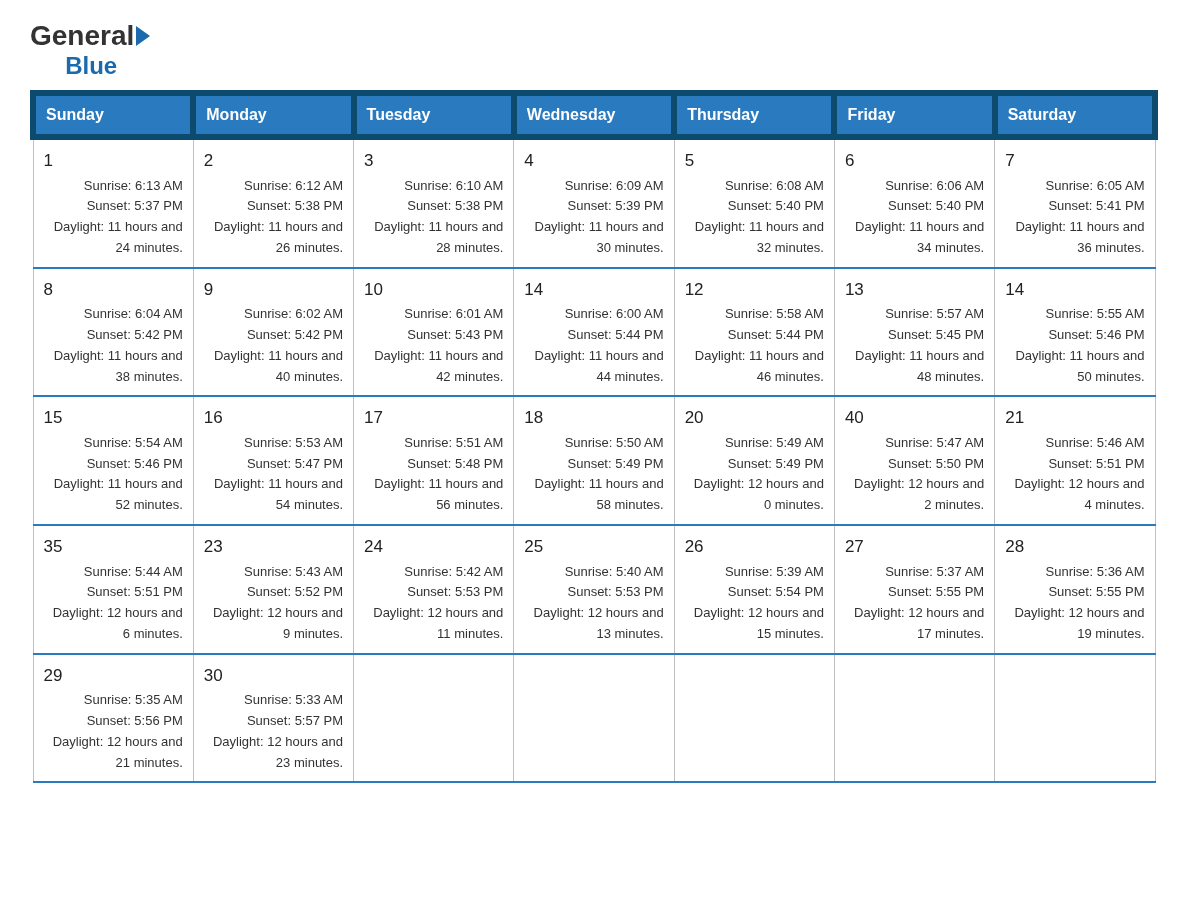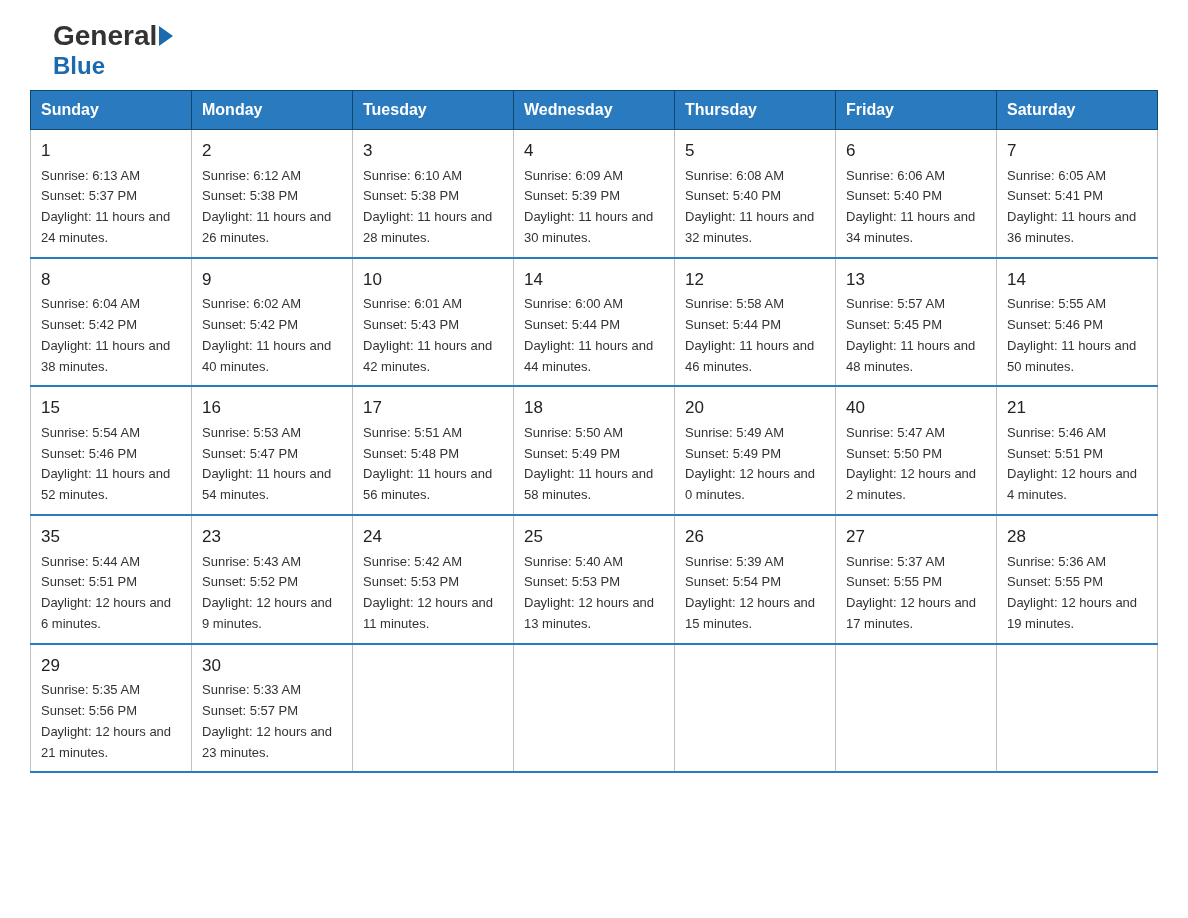--- a/index.html
+++ b/index.html
@@ -11,22 +11,21 @@
     }
     .header {
       display: flex;
       justify-content: space-between;
       align-items: flex-start;
       margin-bottom: 10px;
     }
     .logo {
       display: flex;
       flex-direction: column;
-      align-items: flex-start;
-      margin-left: 23px;
+      align-items: center;
     }
     .logo-text {
       font-size: 28px;
       font-weight: bold;
       color: #333;
       display: flex;
       align-items: center;
     }
     .logo-general { color: #333; }
     .logo-arrow {
@@ -63,21 +62,21 @@
       border-collapse: collapse;
       margin-top: 8px;
     }
     .calendar th {
       background: #2a7abf;
       color: #fff;
       font-size: 16px;
       font-weight: bold;
       padding: 10px 10px;
       text-align: left;
-      border: 1px solid #0c4a6e;
+      border: 6px solid #0c4a6e;
     }
     .calendar td {
       vertical-align: top;
       padding: 8px 10px;
       border: 1px solid #c0c0c0;
       width: 14.28%;
       min-height: 90px;
       font-size: 13px;
       line-height: 1.5;
     }
@@ -85,20 +84,21 @@
       font-size: 17px;
       font-weight: normal;
       color: #222;
       display: block;
       margin-bottom: 2px;
     }
     .calendar td .day-info {
       color: #333;
       font-size: 13px;
       line-height: 1.6;
+      text-align: right;
     }
     .calendar tr.week-row td {
       border-bottom: 2px solid #2a7abf;
     }
     .empty-cell {
       background: #fff;
     }
   </style>
 </head>
 <body>

